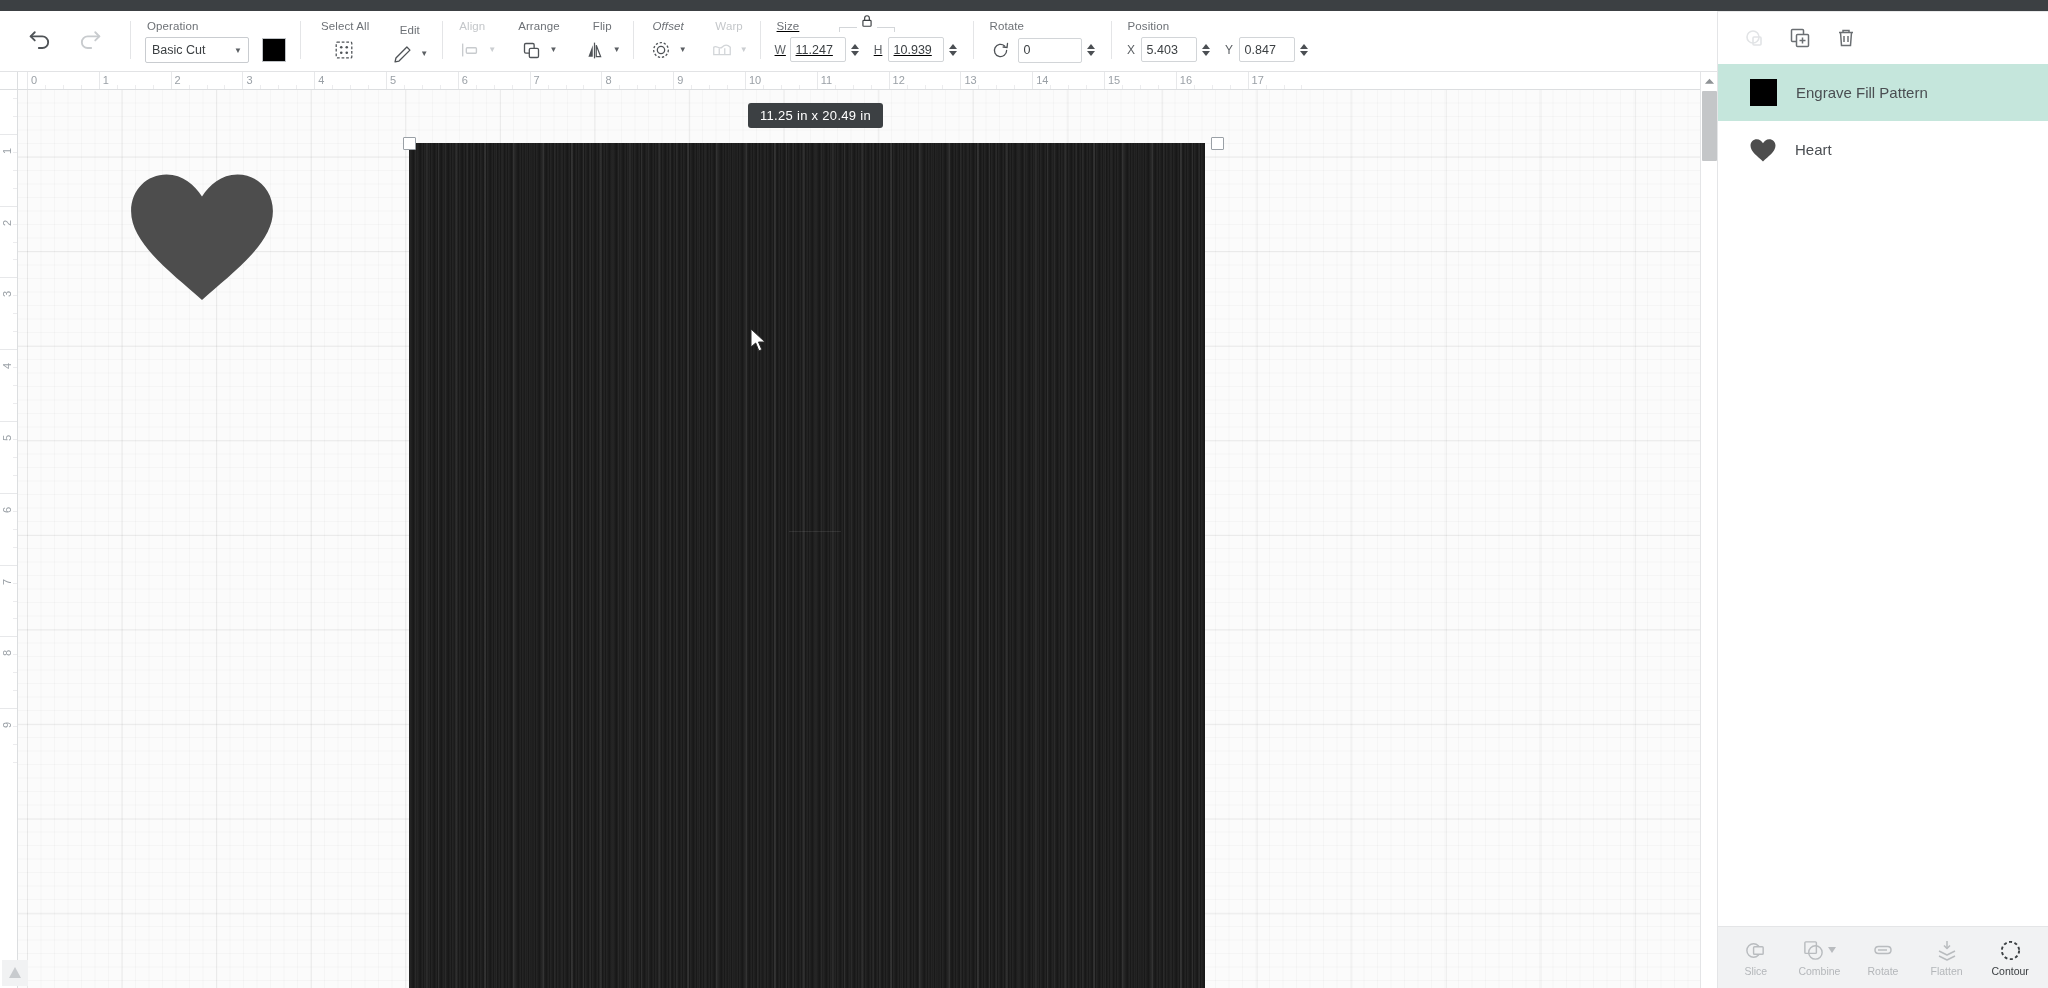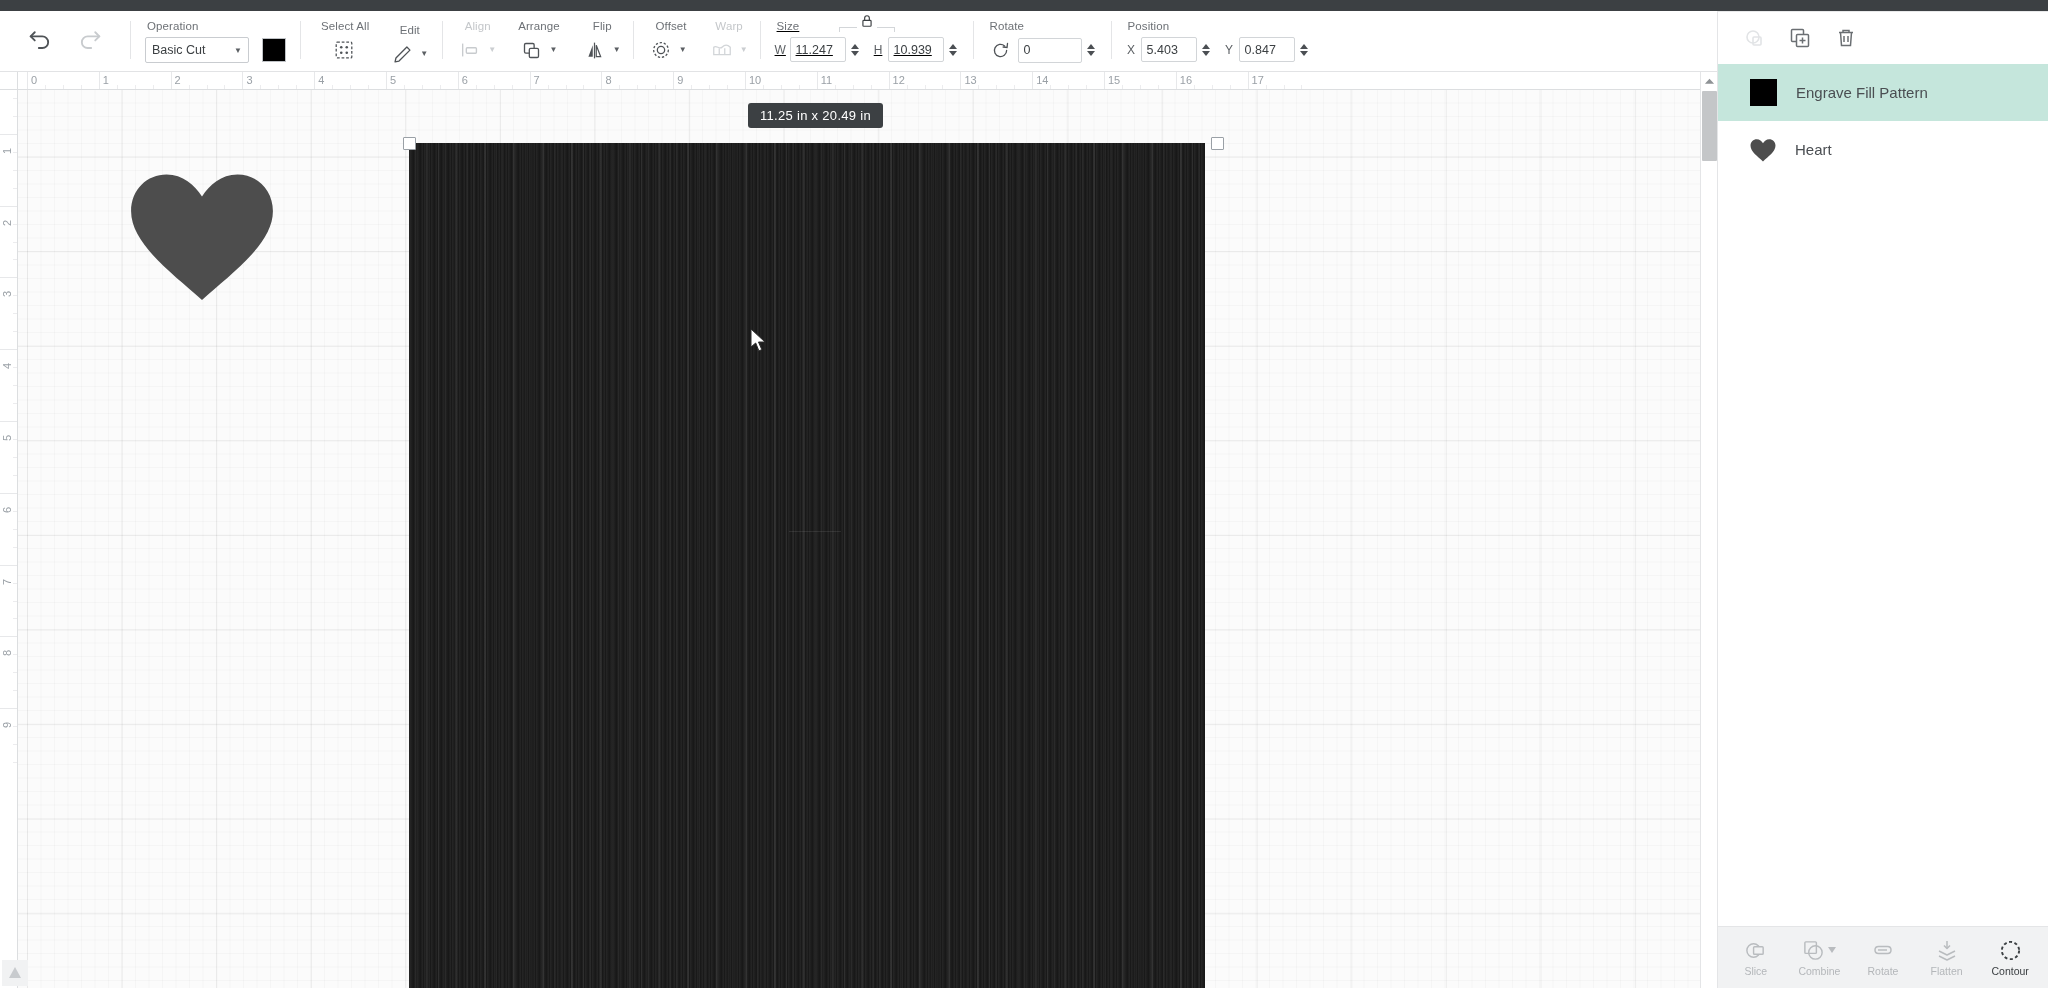--- a/index.html
+++ b/index.html
@@ -288,21 +288,21 @@
           <svg width="21" height="21" viewBox="0 0 24 24" fill="none" stroke="#4f5357" stroke-width="1.5" stroke-linecap="round" stroke-linejoin="round">
             <path d="M17 3.5l3.5 3.5L8 19.5 3.5 20.5 4.5 16z"></path>
           </svg>
         </span>
         <span class="caret">▼</span>
       </div>
     </div>
 
     <div class="tb-sep"></div>
 
-    <div class="tb-group" style="padding-left:14px;padding-right:8px;align-items:center;">
+    <div class="tb-group" style="padding-left:14px;padding-right:8px;">
       <div class="tb-label dim">Align</div>
       <div class="tb-row" style="justify-content:center;">
         <span class="icon-btn dim">
           <svg width="22" height="22" viewBox="0 0 24 24" fill="none" stroke="#c8cbce" stroke-width="1.5">
             <line x1="4" y1="5" x2="4" y2="19"></line>
               <rect x="8" y="9.5" width="11" height="6" rx="1"></rect>
           </svg>
         </span>
         <span class="caret dim">▼</span>
       </div>
@@ -330,21 +330,21 @@
             <path d="M10 6L5 19h5z" fill="#4f5357" stroke="none"></path>
             <path d="M14 6l5 13h-5z"></path>
           </svg>
         </span>
         <span class="caret">▼</span>
       </div>
     </div>
 
     <div class="tb-sep"></div>
 
-    <div class="tb-group" style="padding-left:14px;padding-right:12px;align-items:flex-end;">
+    <div class="tb-group" style="padding-left:14px;padding-right:12px;align-items:center;font-style:italic;">
       <div class="tb-label">Offset</div>
       <div class="tb-row" style="justify-content:center;">
         <span class="icon-btn">
           <svg width="22" height="22" viewBox="0 0 24 24" fill="none" stroke="#4f5357" stroke-width="1.4" stroke-dasharray="2.5 2">
             <circle cx="12" cy="12" r="8"></circle>
               <circle cx="12" cy="12" r="4" stroke-dasharray="0"></circle>
           </svg>
         </span>
         <span class="caret">▼</span>
       </div>

